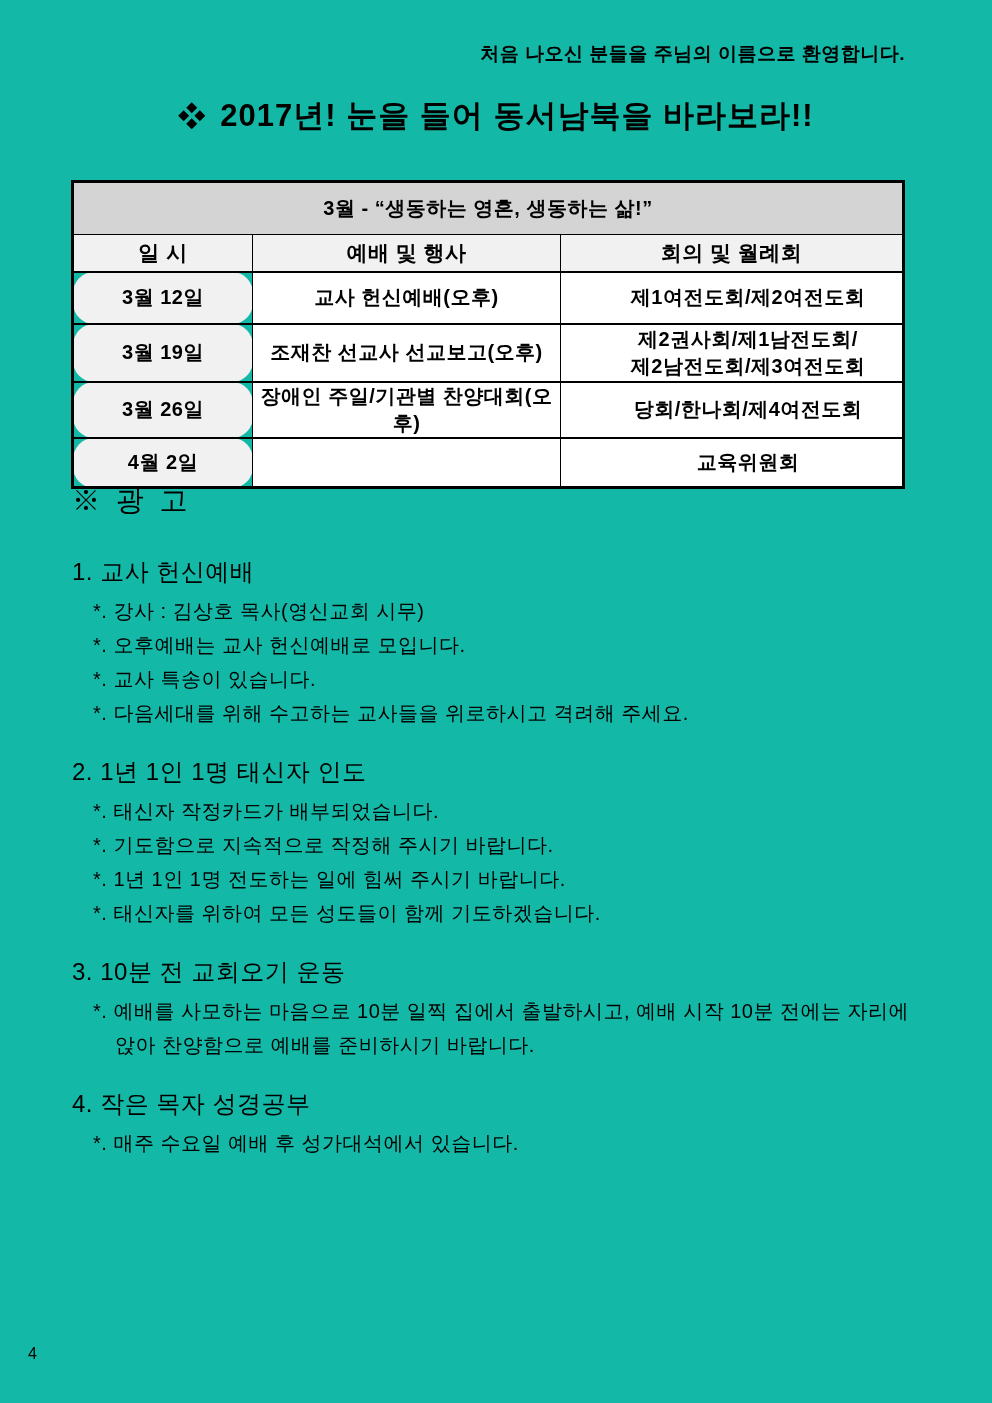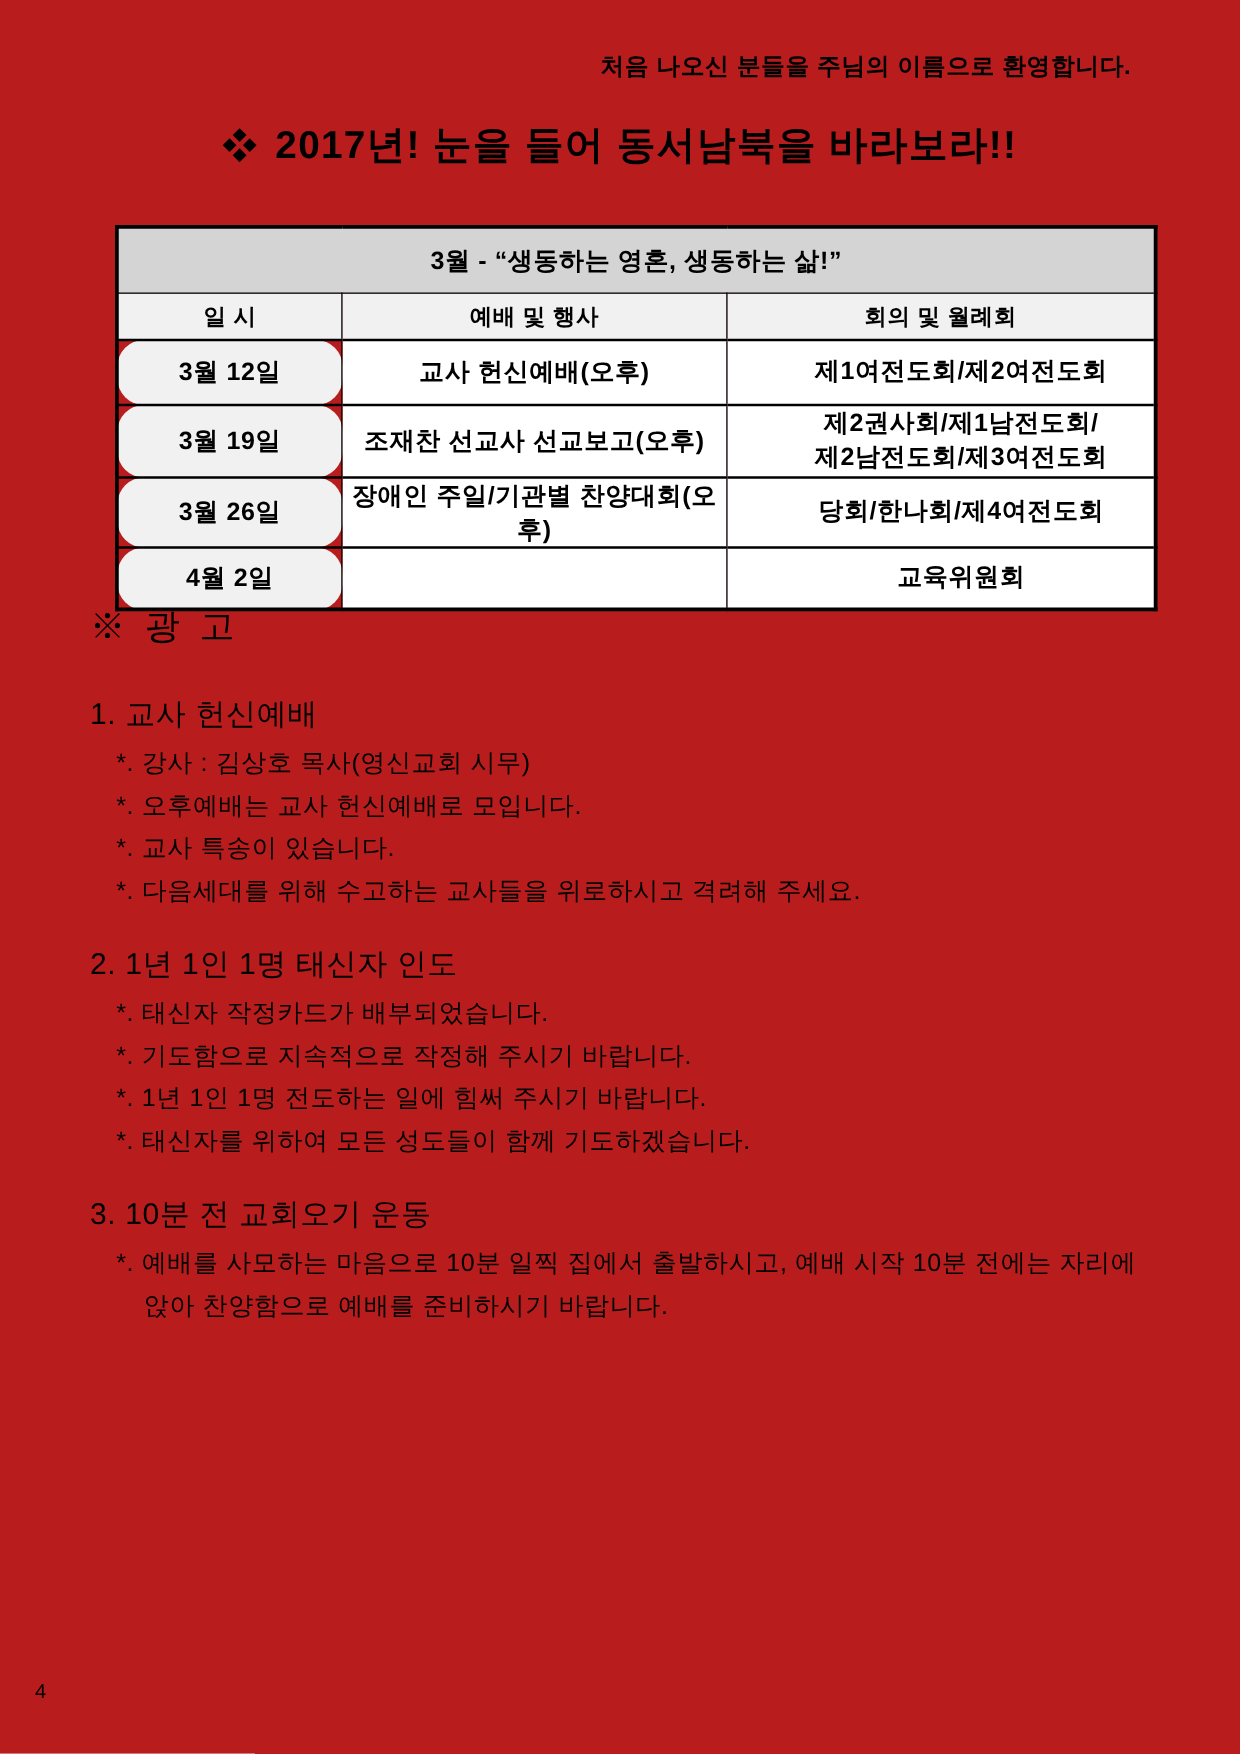--- a/index.html
+++ b/index.html
@@ -4,21 +4,21 @@
 <style>
   * { margin: 0; padding: 0; box-sizing: border-box; }
   html, body { background: #ffffff; }
   body { font-family: "Liberation Sans", sans-serif; color: #000; }
 
   .page {
     position: relative;
     width: 992px;
     height: 1403px;
     margin: 0 auto;
-    background: #b91c1c;
+    background: #14b8a6;
     overflow: hidden;
   }
 
   
   .welcome {
     margin-top: 40px;
     padding-right: 87px;
     text-align: right;
     font-weight: bold;
     font-size: 19px;
@@ -32,21 +32,21 @@
     text-align: center;
     font-weight: bold;
     font-size: 31px;
     letter-spacing: 1px;
   }
   .main-title .diamond-icon { font-size: 27px; margin-right: 14px; }
 
   
   table.schedule {
     position: absolute;
-    left: 92px;
+    left: 71px;
     top: 180px;
     width: 831px;
     border-collapse: collapse;
     table-layout: fixed;
     border: 3px solid #000;
   }
   table.schedule td {
     border: 1px solid #000;
     text-align: center;
     vertical-align: middle;
@@ -56,21 +56,21 @@
   }
   td.caption-cell {
     height: 53px;
     background: #d4d4d4;
     font-size: 24px;
     border-bottom: 2px solid #000;
   }
   tr.head-row td {
     height: 37px;
     background: #f1f1f1;
-    font-size: 18px;
+    font-size: 21px;
     border-bottom: 2px solid #000;
   }
   tr.data-row td { border-top: 2px solid #000; background: #ffffff; }
   tr.data-row td.date-cell { background: #f1f1f1; border-radius: 21px; }
   td.meeting-cell { white-space: pre-line; line-height: 27px; padding-left: 33px; }
   tr.row-0 td { height: 52px; }
   tr.row-1 td { height: 58px; }
   tr.row-2 td { height: 47px; }
   tr.row-3 td { height: 50px; }
   col.c-date { width: 180px; }
@@ -182,18 +182,22 @@
       <div class="detail">*. 기도함으로 지속적으로 작정해 주시기 바랍니다.</div>
       <div class="detail">*. 1년 1인 1명 전도하는 일에 힘써 주시기 바랍니다.</div>
       <div class="detail">*. 태신자를 위하여 모든 성도들이 함께 기도하겠습니다.</div>
     </div>
 
     <div class="ann-item">
       <div class="item-title">3. 10분 전 교회오기 운동</div>
       <div class="detail">*. 예배를 사모하는 마음으로 10분 일찍 집에서 출발하시고, 예배 시작 10분 전에는 자리에 앉아 찬양함으로 예배를 준비하시기 바랍니다.</div>
     </div>
 
+    <div class="ann-item">
+      <div class="item-title">4. 작은 목자 성경공부</div>
+      <div class="detail">*. 매주 수요일 예배 후 성가대석에서 있습니다.</div>
+    </div>
 
   </div>
 
   <div class="page-number">4</div>
 
 </div>
 
 </body></html>

